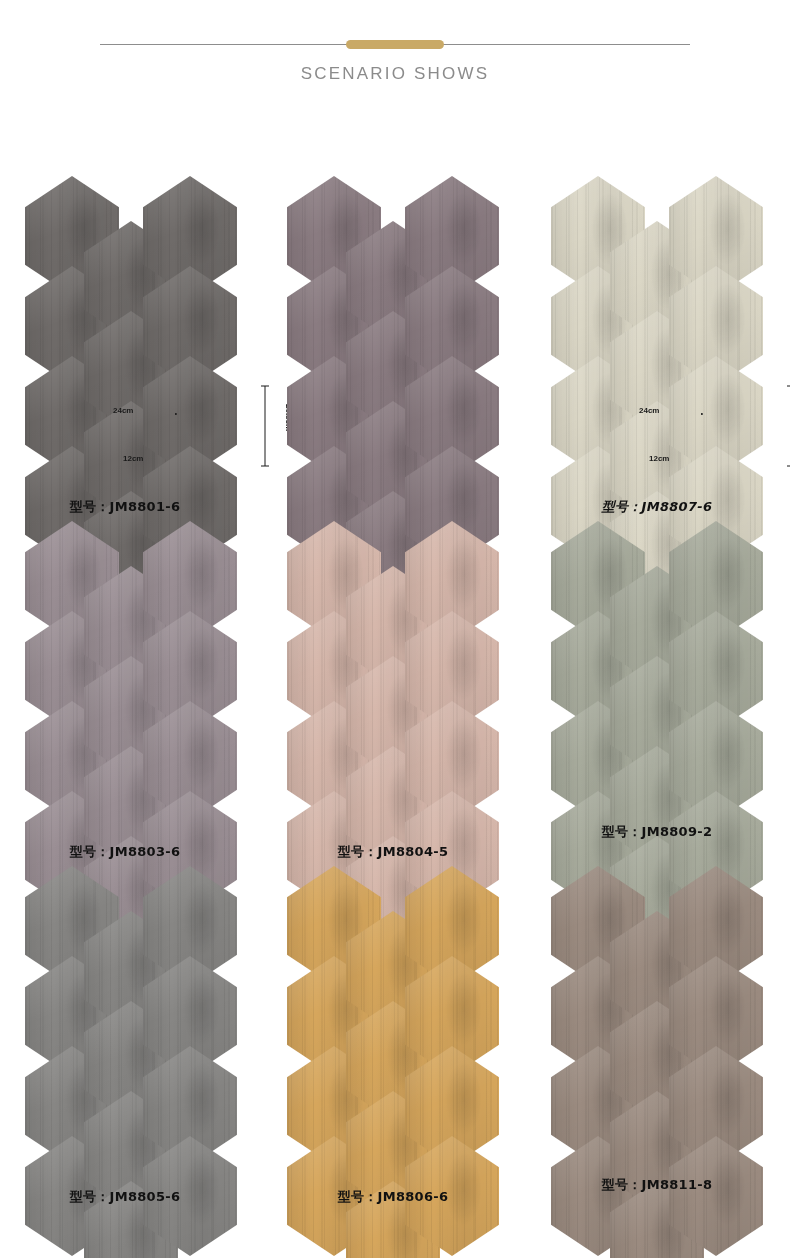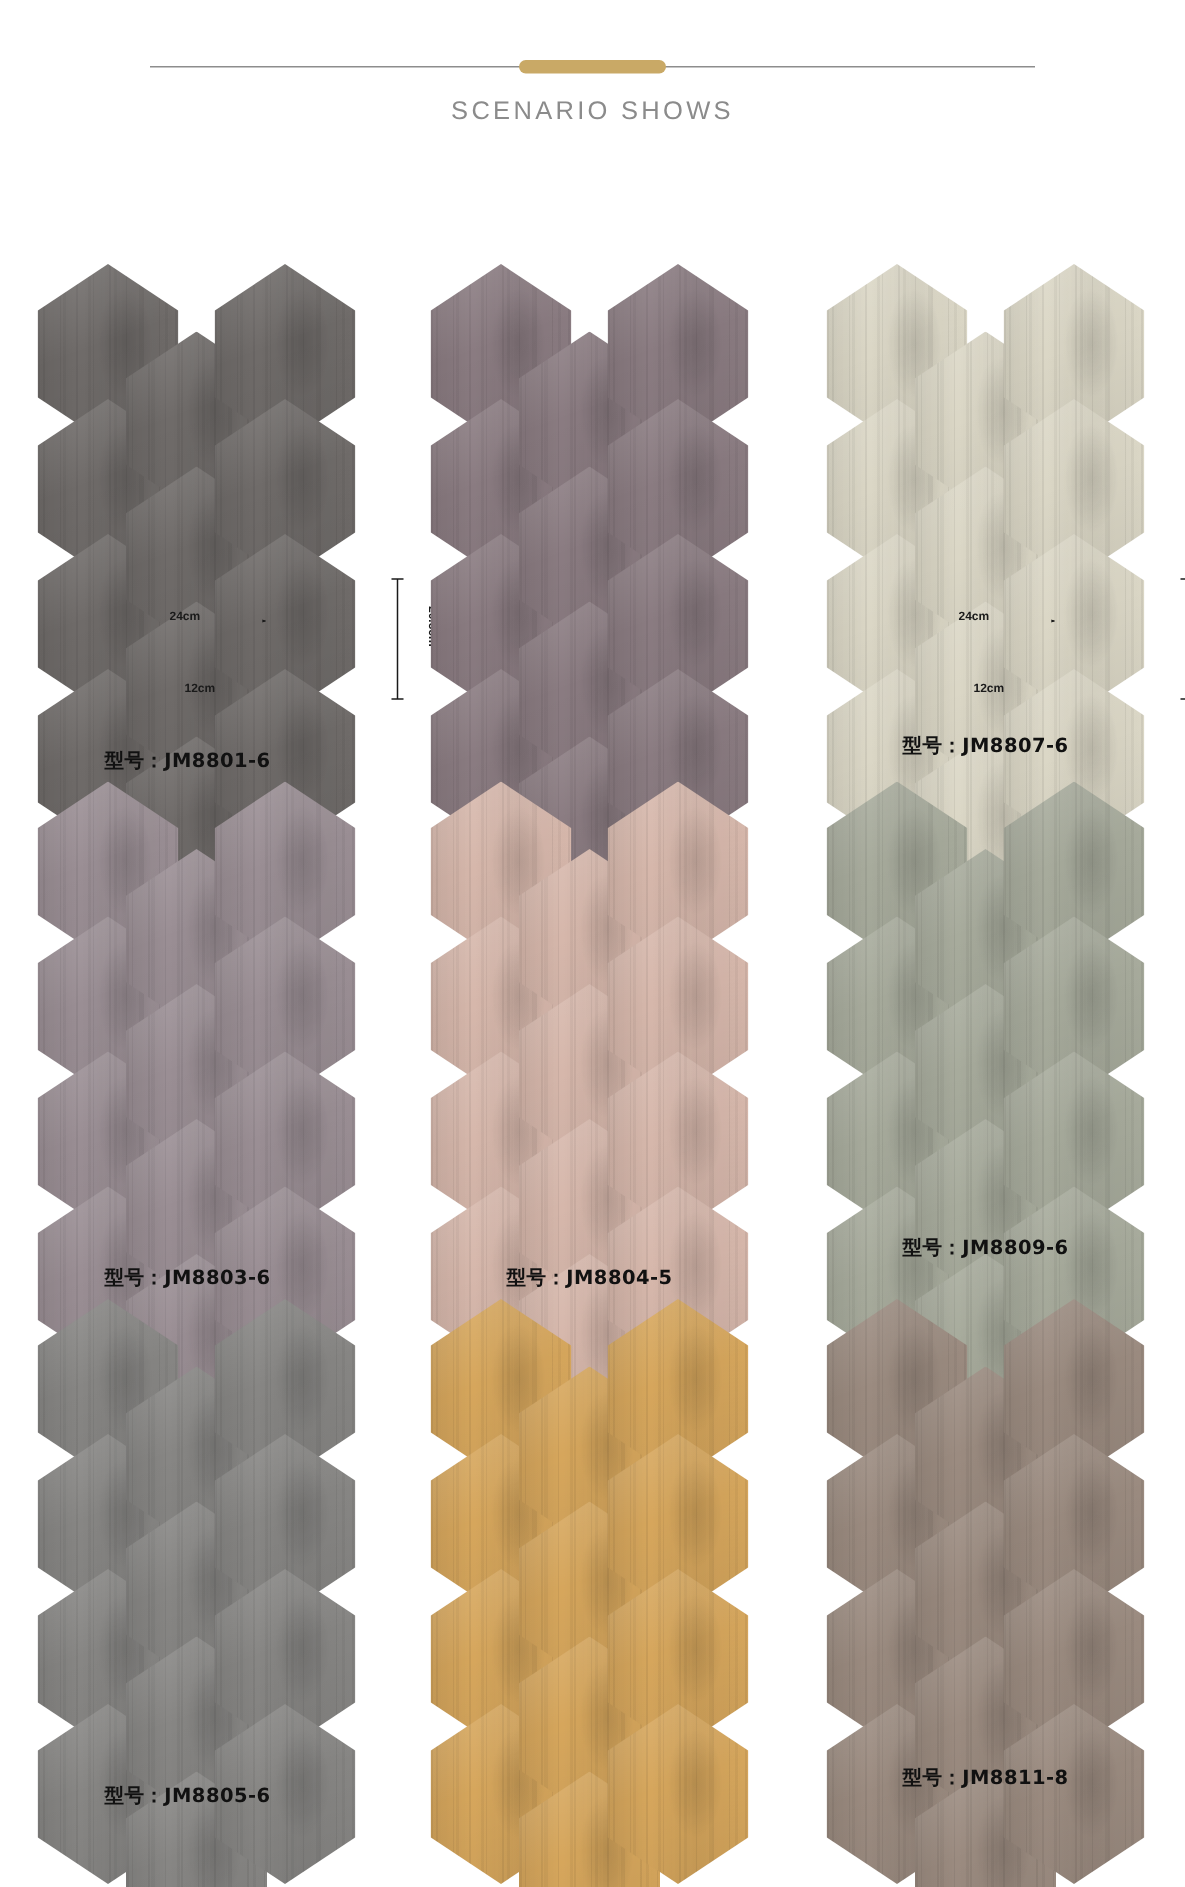--- a/index.html
+++ b/index.html
@@ -294,21 +294,21 @@
       <polygon points="2,34 -4,31 -4,37"></polygon>
       <polygon points="-54,82 -48,79 -48,85"></polygon>
       <polygon points="-8,82 -14,79 -14,85"></polygon>
     </g>
   </svg>
             <div class="dimtext dim-w">24cm</div>
             <div class="dimtext dim-e">12cm</div>
           </div>
         </div>
       </div>
-      <div class="caption cap-cjk" style="top: 320px;">型号：JM8807-6</div>
+      <div class="caption cap-cjk" style="top: 330px; font-style: italic;">型号：JM8807-6</div>
     </div>
     <div class="cell">
       <div class="tile-stage">
         <div class="hexwrap">
           <div class="hex" style="left: 0px; top: 0px; background: rgb(154, 142, 148);">
             <div class="grain"></div>
             <div class="sheen"></div>
           </div>
           <div class="hex" style="left: 0px; top: 90px; background: rgb(154, 142, 148);">
             <div class="grain"></div>
@@ -459,21 +459,21 @@
           <div class="hex" style="left: 118px; top: 180px; background: rgb(167, 171, 156);">
             <div class="grain"></div>
             <div class="sheen"></div>
           </div>
           <div class="hex" style="left: 118px; top: 270px; background: rgb(167, 171, 156);">
             <div class="grain"></div>
             <div class="sheen"></div>
           </div>
         </div>
       </div>
-      <div class="caption cap-cjk" style="top: 310px;">型号：JM8809-6</div>
+      <div class="caption cap-cjk" style="top: 310px;">型号：JM8809-2</div>
     </div>
     <div class="cell">
       <div class="tile-stage">
         <div class="hexwrap">
           <div class="hex" style="left: 0px; top: 0px; background: rgb(135, 134, 132);">
             <div class="grain"></div>
             <div class="sheen"></div>
           </div>
           <div class="hex" style="left: 0px; top: 90px; background: rgb(135, 134, 132);">
             <div class="grain"></div>
@@ -569,20 +569,21 @@
           <div class="hex" style="left: 118px; top: 180px; background: rgb(214, 166, 92);">
             <div class="grain"></div>
             <div class="sheen"></div>
           </div>
           <div class="hex" style="left: 118px; top: 270px; background: rgb(214, 166, 92);">
             <div class="grain"></div>
             <div class="sheen"></div>
           </div>
         </div>
       </div>
+      <div class="caption cap-cjk" style="top: 330px;">型号：JM8806-6</div>
     </div>
     <div class="cell">
       <div class="tile-stage">
         <div class="hexwrap">
           <div class="hex" style="left: 0px; top: 0px; background: rgb(155, 139, 128);">
             <div class="grain"></div>
             <div class="sheen"></div>
           </div>
           <div class="hex" style="left: 0px; top: 90px; background: rgb(155, 139, 128);">
             <div class="grain"></div>

